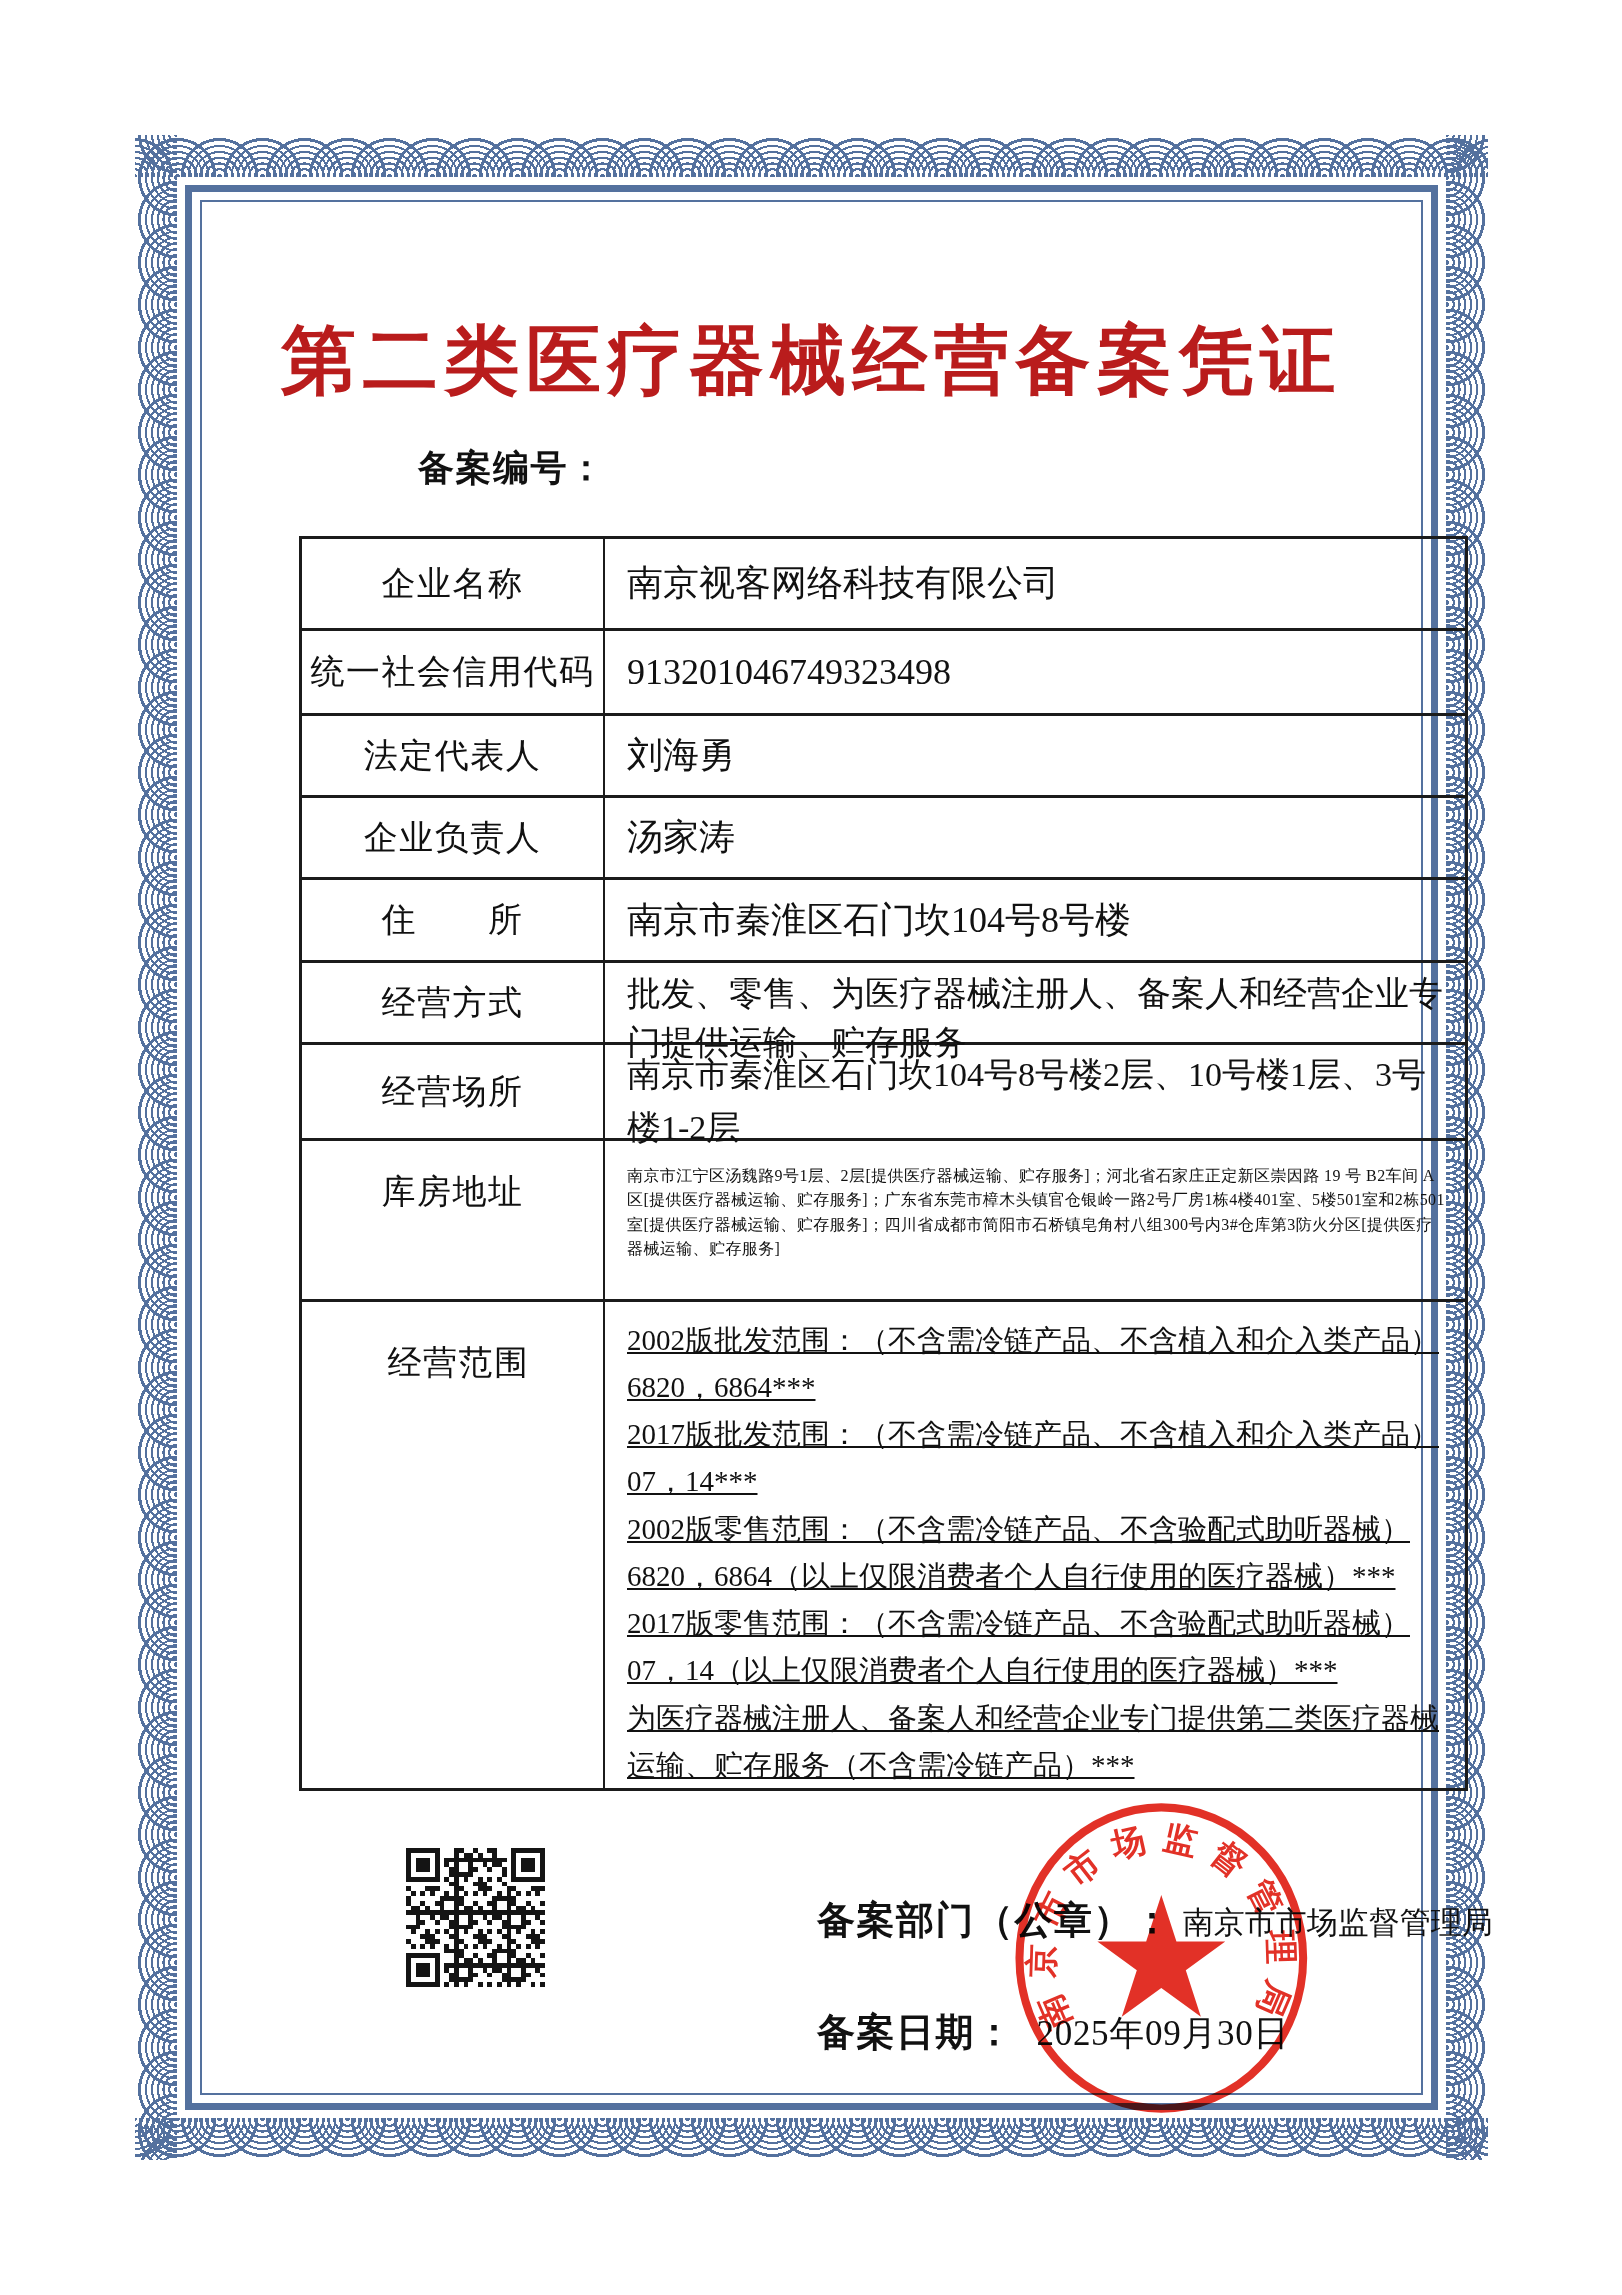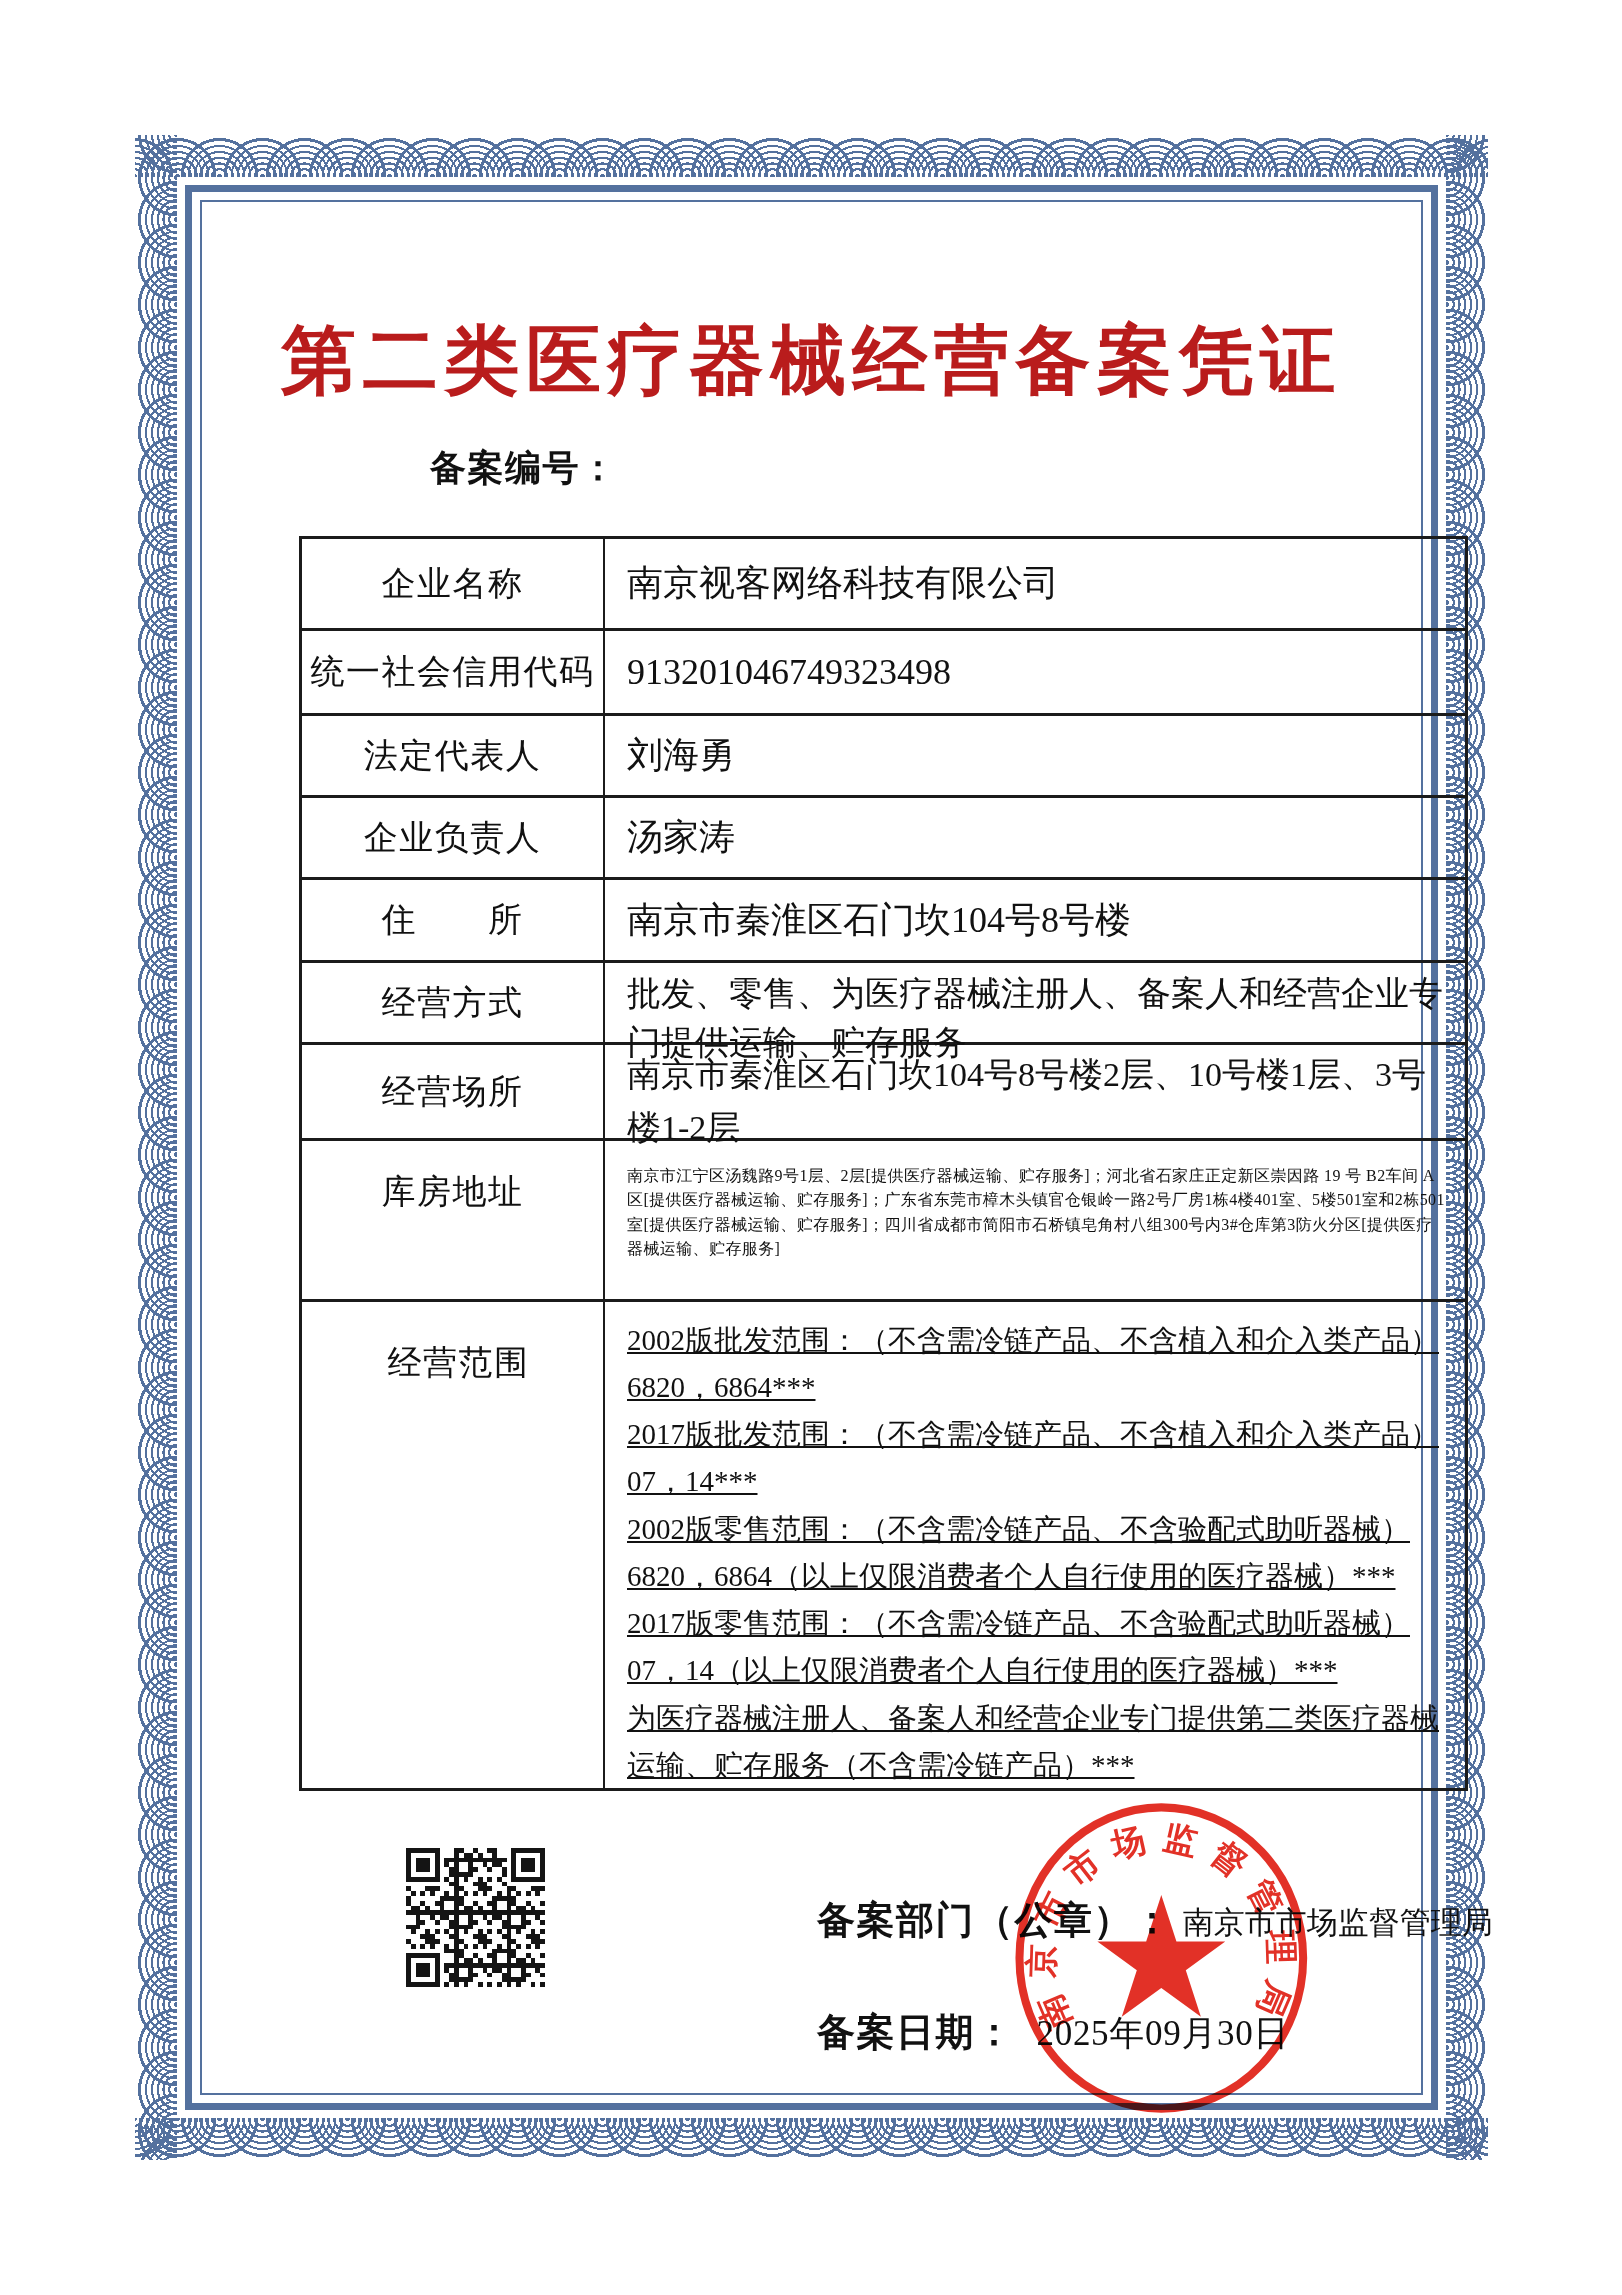--- a/index.html
+++ b/index.html
@@ -22,21 +22,21 @@
       radial-gradient(circle at 100% 50%, var(--blu) 0 2.9px, transparent 2.9px 6.6px, var(--blu) 6.6px 8.8px, transparent 8.8px 12.4px, var(--blu) 12.4px 14.6px, transparent 14.6px 18px, var(--blu) 18px 20.4px, transparent 20.4px 24px, var(--blu) 24px 26px, transparent 26px 30px, var(--blu) 30px 32px, transparent 32px 36px, var(--blu) 36px 39px, transparent 39px);
     background-size:42px 85px; background-repeat:repeat-y; background-position:0 0,0 42px;}
   .band.left{left:135px;}
   .band.right{right:135px; transform:scaleX(-1);}
   .frame-thick{position:absolute; inset:185px; border:7.3px solid #54719e; pointer-events:none;}
   .frame-thin{position:absolute; inset:200px; border:2.2px solid #54719e; pointer-events:none;}
 
   
   .title{position:absolute; top:320px; left:0; width:100%; text-align:center;
     font-size:75px; font-weight:700; letter-spacing:6.6px; color:#b91c1c; line-height:1.1; white-space:nowrap;}
-  .regno{position:absolute; top:444px; left:430px; display:flex; align-items:center; white-space:nowrap;}
+  .regno{position:absolute; top:444px; left:418px; display:flex; align-items:center; white-space:nowrap;}
   .regno .lab{font-family:"Liberation Sans","DejaVu Sans",sans-serif; font-weight:700; font-size:36px; letter-spacing:1.5px;}
   .regno .val{font-size:37px; margin-left:31px; letter-spacing:0.7px;}
 
   
   .cert-table{position:absolute; left:299px; top:536px; width:1169px; height:1255px;
     border:3.7px solid #1b1b1b; box-sizing:border-box; display:grid;
     grid-template-columns:303px 1fr;
     grid-template-rows:92px 85px 82px 82px 83px 82px 96px 161px 1fr;}
   .tc{box-sizing:border-box; display:flex; align-items:center; overflow:visible;}
   .tc.lab{justify-content:center; border-right:2.2px solid #1b1b1b; font-weight:400; font-size:34px; letter-spacing:1.5px; text-align:left;}

